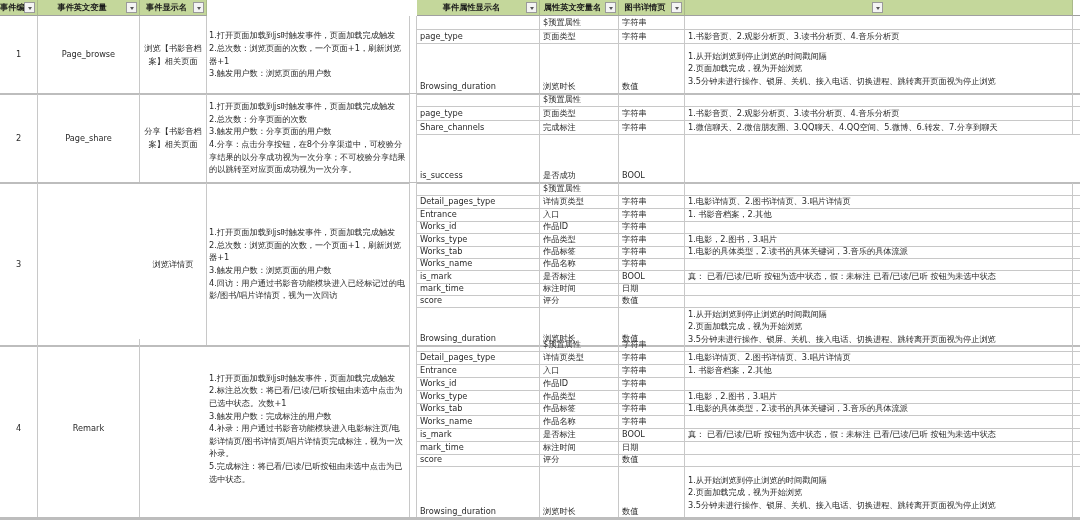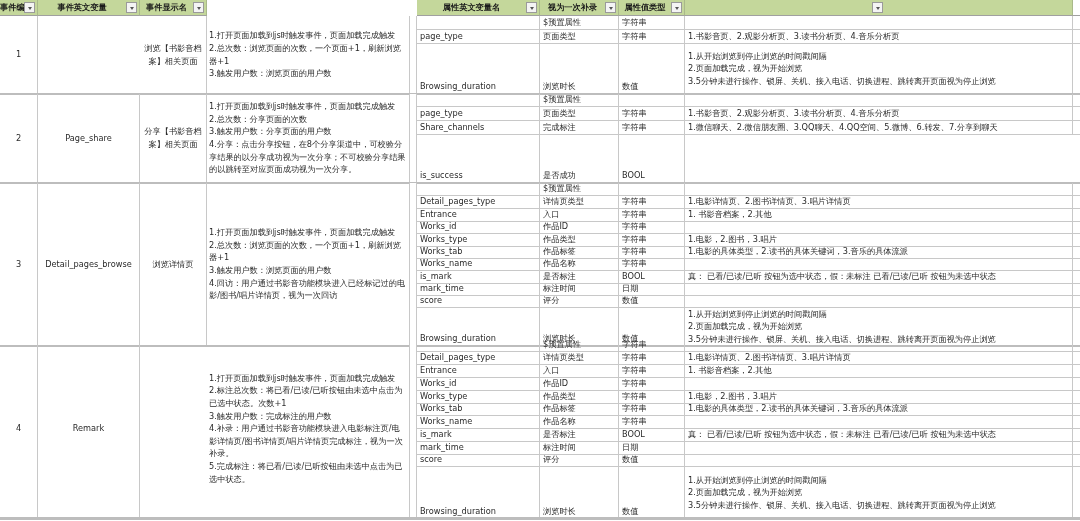--- a/index.html
+++ b/index.html
@@ -38,37 +38,38 @@
   </div>
   <div class="hdr" style="left:38px;width:102px;">
     <span class="lbl">事件英文变量</span>
     <span class="filter"></span>
   </div>
   <div class="hdr" style="left:140px;width:67px;">
     <span class="lbl">事件显示名</span>
     <span class="filter"></span>
   </div>
   <div class="hdr" style="left:417px;width:123px;">
+    <span class="lbl">事件属性显示名</span>
+    <span class="filter"></span>
+  </div>
+  <div class="hdr" style="left:540px;width:79px;">
     <span class="lbl">属性英文变量名</span>
     <span class="filter"></span>
   </div>
-  <div class="hdr" style="left:540px;width:79px;">
-    <span class="lbl">视为一次补录</span>
-    <span class="filter"></span>
-  </div>
   <div class="hdr" style="left:619px;width:66px;">
-    <span class="lbl">属性值类型</span>
+    <span class="lbl">图书详情页</span>
     <span class="filter"></span>
   </div>
   <div class="hdr" style="left:685px;width:388px;">
     <span class="filter"></span>
   </div>
   <div class="hdr" style="left:1073px;width:7px;background:#fff;border-right:none;"></div>
 <div style="position:absolute;left:0;top:16px;width:1080px;height:78px;" id="event-0">
       <div class="cell center" style="left:0px;top:0;width:38px;height:78px;">1</div>
+      <div class="cell center" style="left:38px;top:0;width:102px;height:78px;">Page_browse</div>
       <div class="cell center" style="left:140px;top:0;width:67px;height:78px;padding:0 4px;line-height:13px;">浏览【书影音档案】相关页面</div>
       <div class="cell evtdef" style="left:207px;top:0;width:203px;height:78px;">
         <span class="txt" style="">1.打开页面加载到js时触发事件，页面加载完成触发
 2.总次数：浏览页面的次数，一个页面+1，刷新浏览器+1
 3.触发用户数：浏览页面的用户数</span>
       </div>
       <div class="gapcol" style="left:410px;top:0;width:7px;height:78px;"></div>
       <div class="cell attr" style="left:417px;top:0px;width:123px;height:14px;padding-left:3px;"></div>
       <div class="cell attr" style="left:540px;top:0px;width:79px;height:14px;padding-left:3px;">$预置属性</div>
       <div class="cell attr" style="left:619px;top:0px;width:66px;height:14px;padding-left:3px;">字符串</div>
@@ -127,21 +128,20 @@
       </div>
       <div class="cell" style="left:1073px;top:27px;width:7px;height:14px;border-right:none;"></div>
       <div class="cell attr" style="left:417px;top:41px;width:123px;height:48px;padding-left:3px;">is_success</div>
       <div class="cell attr" style="left:540px;top:41px;width:79px;height:48px;padding-left:3px;">是否成功</div>
       <div class="cell attr" style="left:619px;top:41px;width:66px;height:48px;padding-left:3px;">BOOL</div>
       <div class="cell" style="left:1073px;top:41px;width:7px;height:48px;border-right:none;"></div>
       <div class="group-border" style="top:88px;"></div>
     </div>
     <div style="position:absolute;left:0;top:183px;width:1080px;height:163px;" id="event-2">
       <div class="cell center" style="left:0px;top:0;width:38px;height:163px;">3</div>
-      <div class="cell center" style="left:38px;top:0;width:102px;height:163px;">Detail_pages_browse</div>
       <div class="cell center" style="left:140px;top:0;width:67px;height:163px;padding:0 4px;line-height:13px;">浏览详情页</div>
       <div class="cell evtdef" style="left:207px;top:0;width:203px;height:163px;">
         <span class="txt" style="">1.打开页面加载到js时触发事件，页面加载完成触发
 2.总次数：浏览页面的次数，一个页面+1，刷新浏览器+1
 3.触发用户数：浏览页面的用户数
 4.回访：用户通过书影音功能模块进入已经标记过的电影/图书/唱片详情页，视为一次回访</span>
       </div>
       <div class="gapcol" style="left:410px;top:0;width:7px;height:163px;"></div>
       <div class="cell attr" style="left:417px;top:0px;width:123px;height:13px;padding-left:3px;"></div>
       <div class="cell attr" style="left:540px;top:0px;width:79px;height:13px;padding-left:3px;">$预置属性</div>

